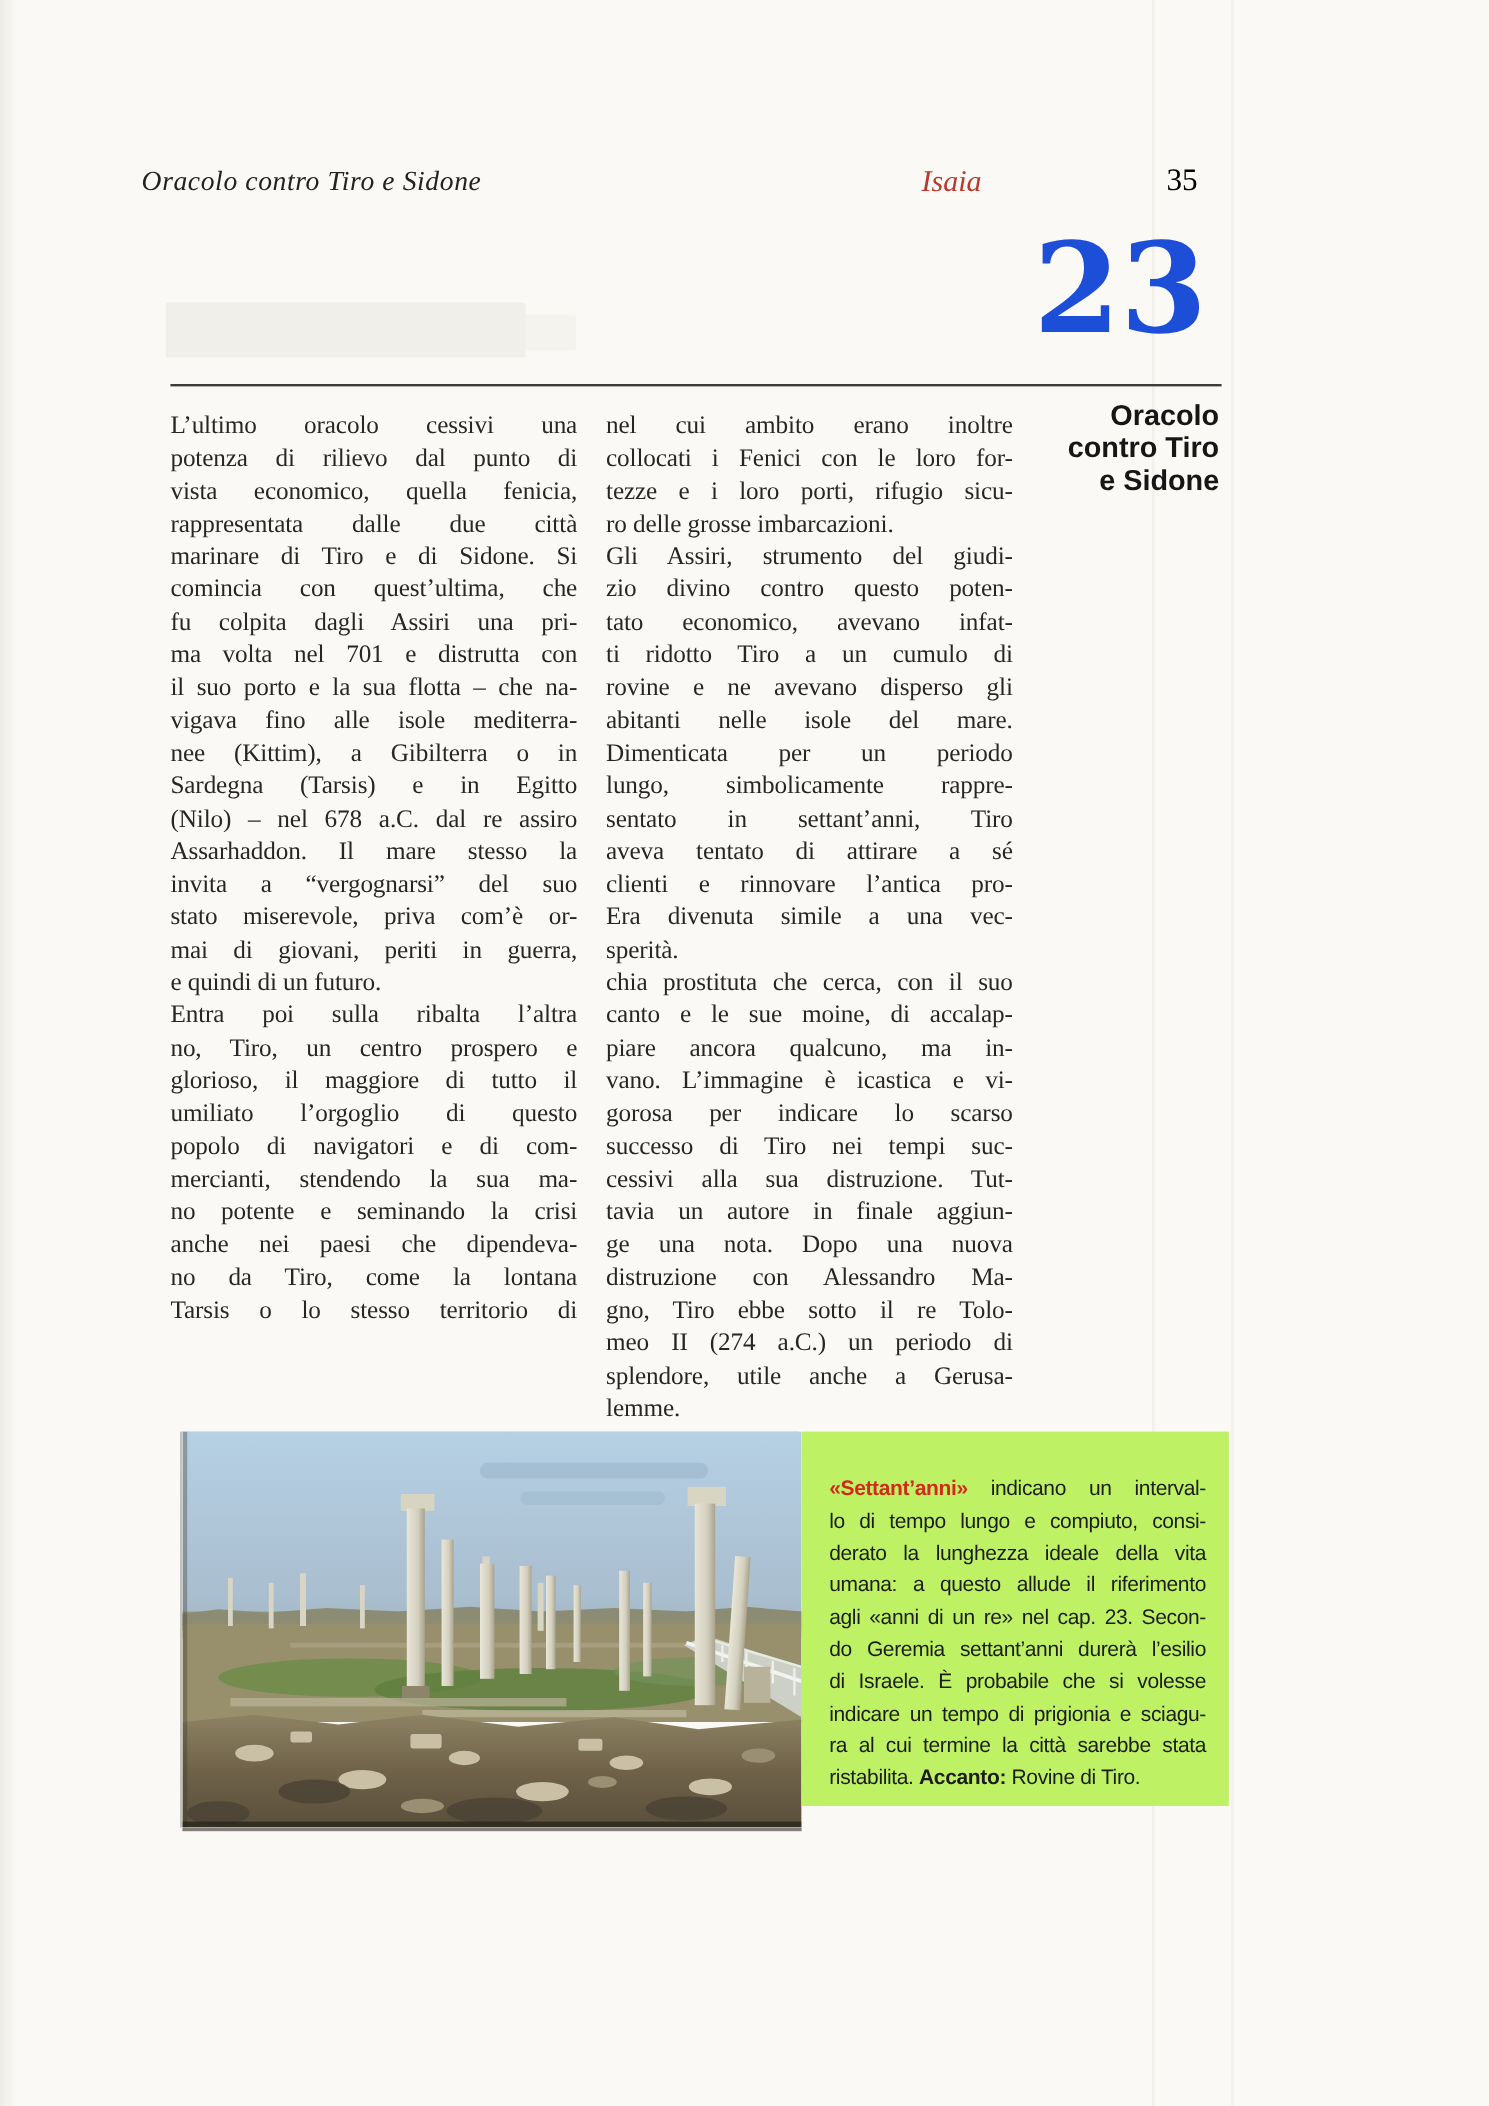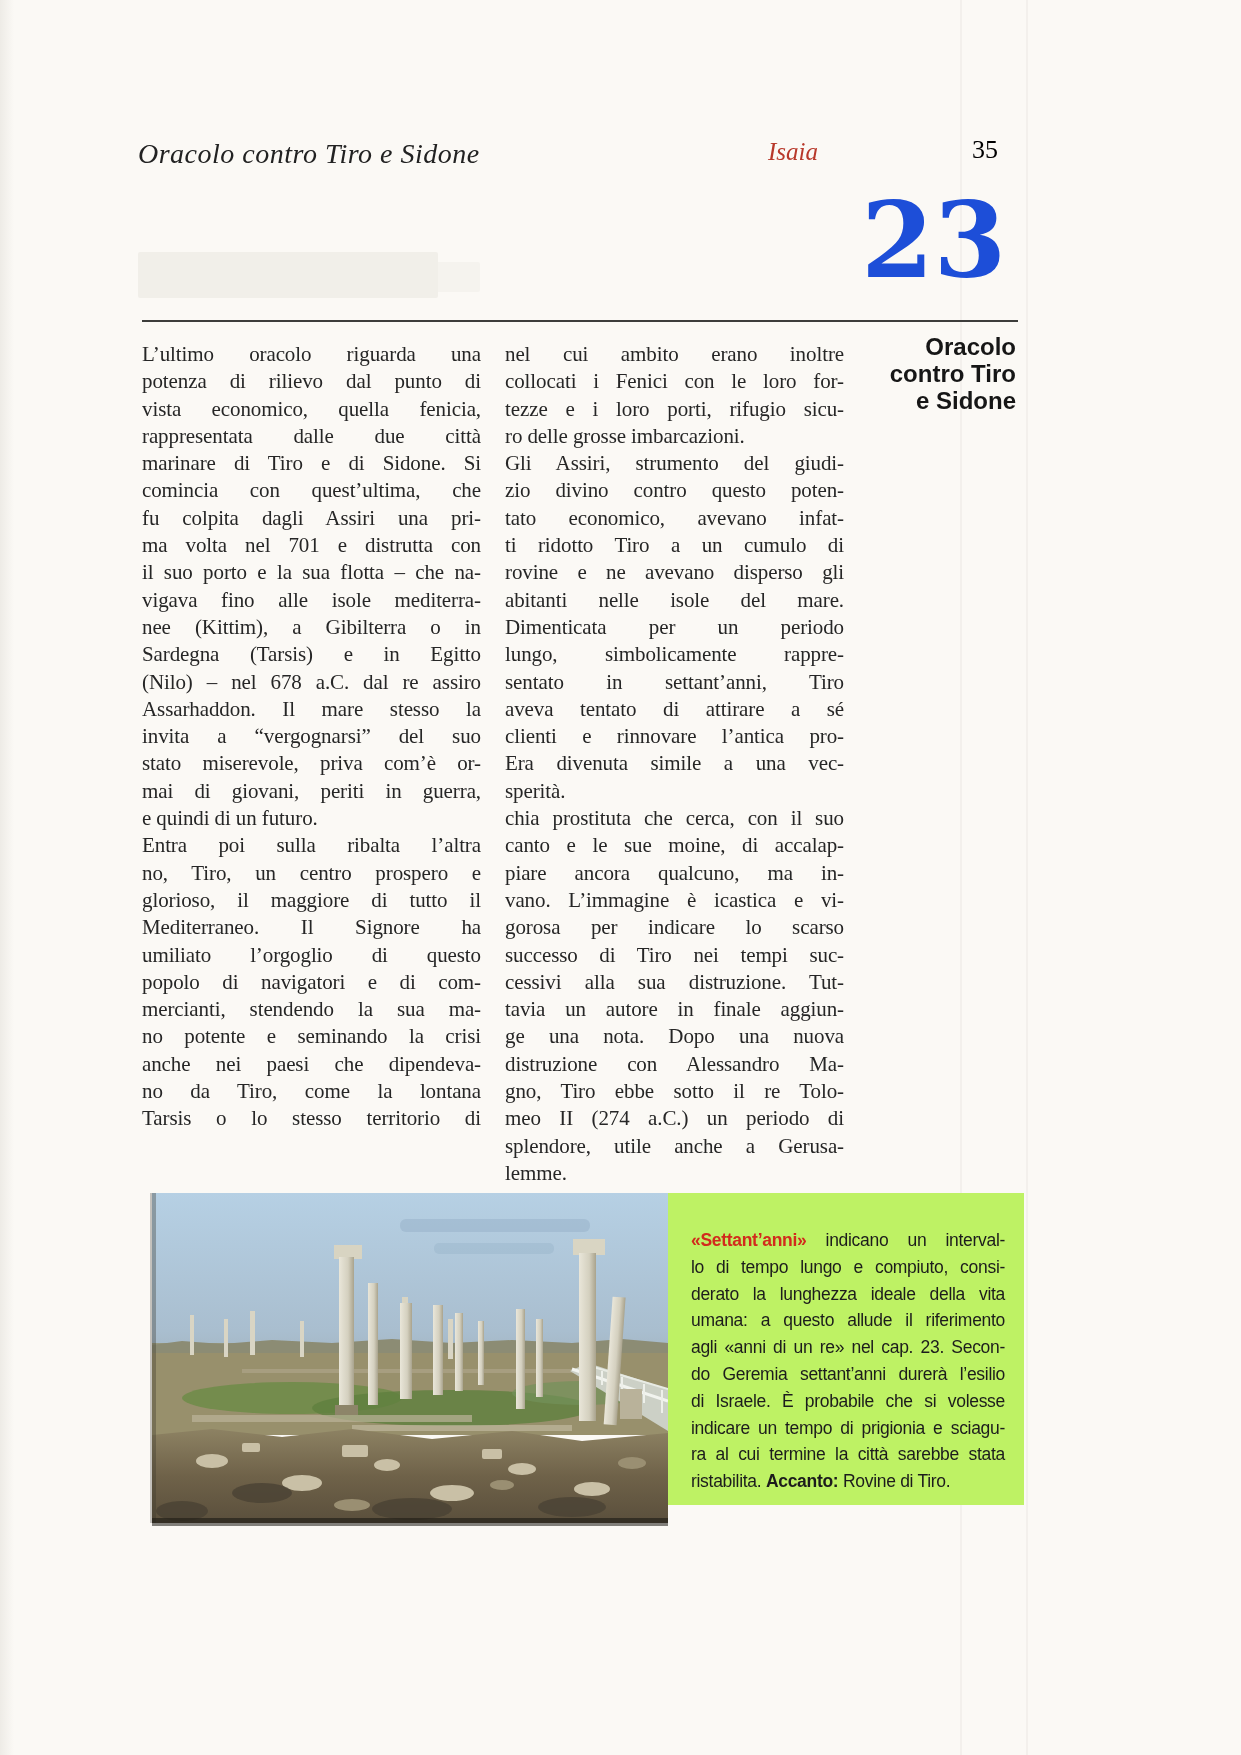--- a/index.html
+++ b/index.html
@@ -8,21 +8,21 @@
     background:#fbf9f5;overflow:hidden;
     font-family:"Liberation Serif",serif;color:#262626;
   }
   
   .crease{position:absolute;top:0;bottom:0;width:2px;background:rgba(90,85,70,0.05);}
   .edge-shade{position:absolute;left:0;top:0;bottom:0;width:14px;
     background:linear-gradient(90deg,rgba(120,115,100,0.10),rgba(120,115,100,0));}
   .showthrough{position:absolute;background:#f1efe9;border-radius:2px;}
 
   
-  .rh-left{position:absolute;left:138px;top:138px;font-style:italic;font-size:28px;letter-spacing:.5px;color:#222;}
+  .rh-left{position:absolute;left:118px;top:138px;font-style:italic;font-size:23px;letter-spacing:.5px;color:#222;}
   .rh-center{position:absolute;left:768px;top:138px;font-style:italic;font-size:25px;color:#b8392b;}
   .rh-page{position:absolute;left:972px;top:135px;font-size:26px;color:#000000;}
 
   
   .chapter-num{position:absolute;left:810px;top:186px;width:196px;text-align:right;
     font-family:"DejaVu Serif",serif;font-weight:bold;font-size:104px;line-height:1.05;color:#1d4ed8;}
   .rule{position:absolute;left:142px;top:320px;width:876px;height:2px;background:#3d3d3b;}
   .chapter-title{position:absolute;left:790px;top:333px;width:226px;text-align:right;
     font-family:"Liberation Sans",sans-serif;font-weight:bold;font-size:24px;line-height:27px;color:#161616;}
 
@@ -66,42 +66,41 @@
 
   <div class="chapter-num">23</div>
   <div class="rule"></div>
   <div class="chapter-title">
       <div class="tline">Oracolo</div>
       <div class="tline">contro Tiro</div>
       <div class="tline">e Sidone</div>
     </div>
 
   <div class="col col-left justify">
-      <div class="tline">L’ultimo oracolo riguarda una</div>
+      <div class="tline">L’ultimo oracolo cessivi una</div>
       <div class="tline">potenza di rilievo dal punto di</div>
       <div class="tline">vista economico, quella fenicia,</div>
       <div class="tline">rappresentata dalle due città</div>
       <div class="tline">marinare di Tiro e di Sidone. Si</div>
       <div class="tline">comincia con quest’ultima, che</div>
       <div class="tline">fu colpita dagli Assiri una pri-</div>
       <div class="tline">ma volta nel 701 e distrutta con</div>
       <div class="tline">il suo porto e la sua flotta – che na-</div>
       <div class="tline">vigava fino alle isole mediterra-</div>
       <div class="tline">nee (Kittim), a Gibilterra o in</div>
       <div class="tline">Sardegna (Tarsis) e in Egitto</div>
       <div class="tline">(Nilo) – nel 678 a.C. dal re assiro</div>
       <div class="tline">Assarhaddon. Il mare stesso la</div>
       <div class="tline">invita a “vergognarsi” del suo</div>
       <div class="tline">stato miserevole, priva com’è or-</div>
       <div class="tline">mai di giovani, periti in guerra,</div>
       <div class="tline flush">e quindi di un futuro.</div>
       <div class="tline">Entra poi sulla ribalta l’altra</div>
       <div class="tline">no, Tiro, un centro prospero e</div>
       <div class="tline">glorioso, il maggiore di tutto il</div>
-      <div class="tline">Mediterraneo. Il Signore ha</div>
       <div class="tline">umiliato l’orgoglio di questo</div>
       <div class="tline">popolo di navigatori e di com-</div>
       <div class="tline">mercianti, stendendo la sua ma-</div>
       <div class="tline">no potente e seminando la crisi</div>
       <div class="tline">anche nei paesi che dipendeva-</div>
       <div class="tline">no da Tiro, come la lontana</div>
       <div class="tline">Tarsis o lo stesso territorio di</div>
     </div>
   <div class="col col-right justify">
       <div class="tline">nel cui ambito erano inoltre</div>

